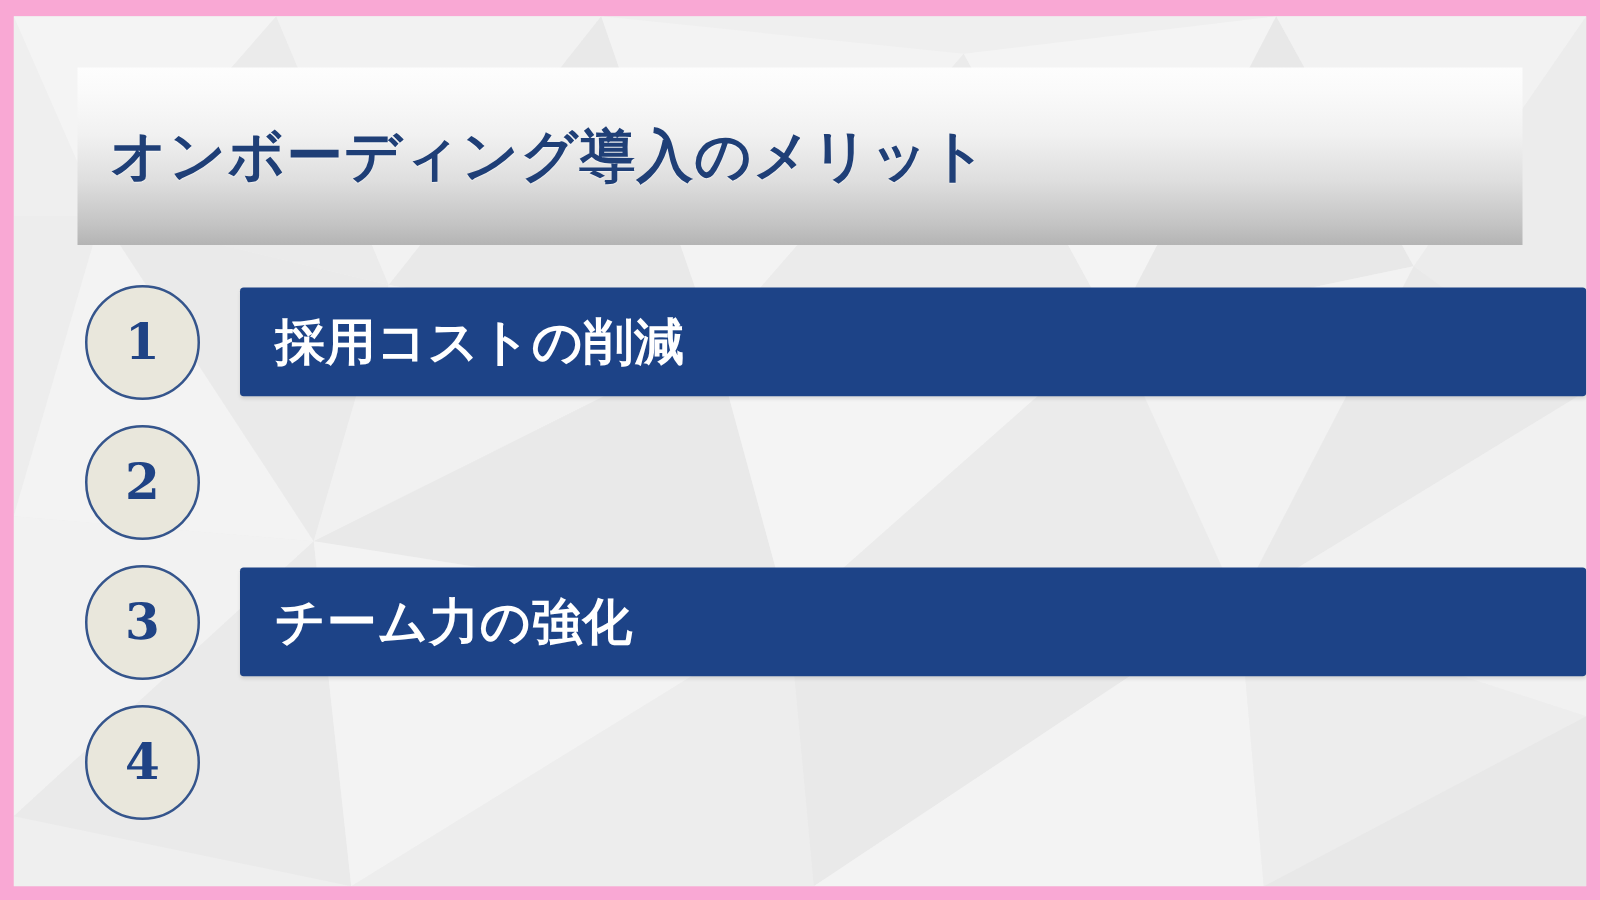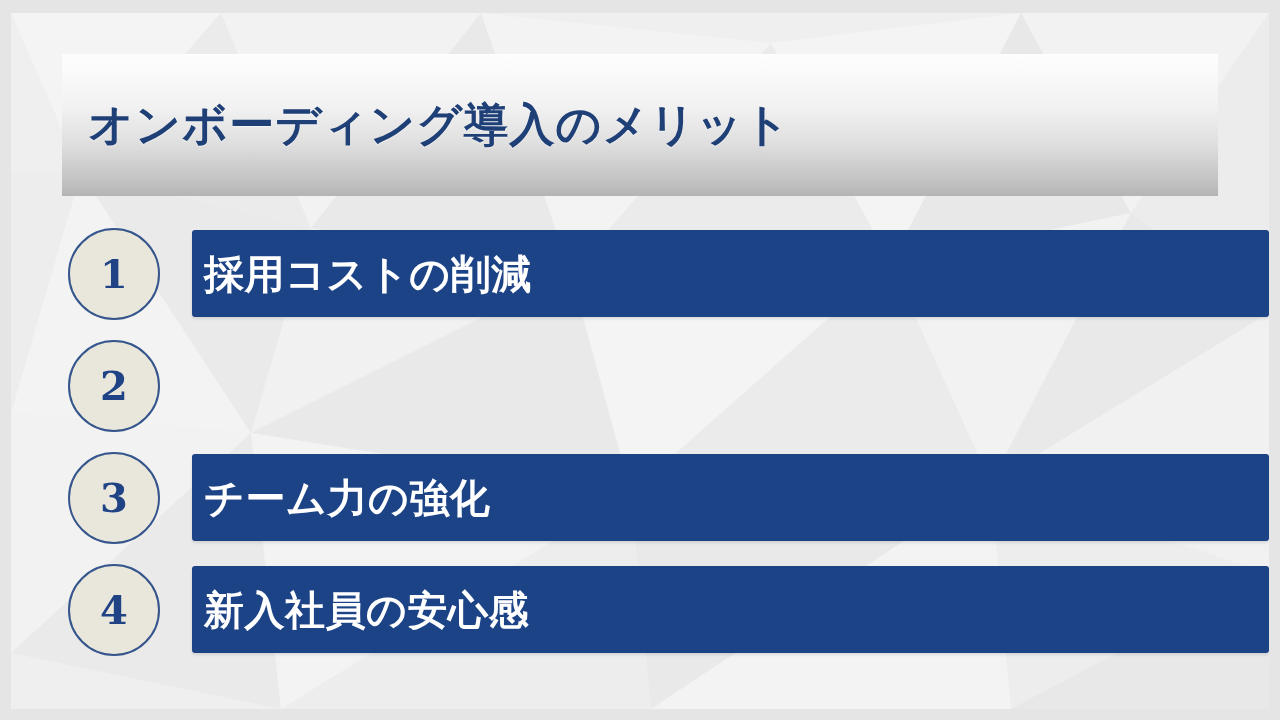--- a/index.html
+++ b/index.html
@@ -14,21 +14,21 @@
     overflow: hidden;
     font-family: "Liberation Sans", "DejaVu Sans", sans-serif;
   }
 
   
   .slide {
     position: relative;
     width: 1280px;
     height: 720px;
     box-sizing: border-box;
-    background: #e5e5e5;
+    background: #f9a8d4;
     overflow: hidden;
   }
 
   
   .canvas {
     position: absolute;
     left: 11px;
     top: 13px;
     right: 11px;
     bottom: 11px;
@@ -115,21 +115,21 @@
     position: absolute;
     left: 181px;
     right: 0px;
     top: 0;
     height: 87px;
     background: #1d4387;
     border-radius: 3px;
     display: flex;
     align-items: center;
     box-sizing: border-box;
-    padding-left: 12px;
+    padding-left: 28px;
     box-shadow: 0 2px 3px rgba(0,0,0,0.10);
   }
   .bar-text {
     font-size: 40px;
     font-weight: bold;
     color: #ffffff;
     line-height: 1;
     letter-spacing: 0.5px;
     white-space: nowrap;
   }
@@ -201,20 +201,17 @@
         </div>
         <div class="bar">
           <span class="bar-text">チーム力の強化</span>
         </div>
       </div>
 
       <div class="row">
         <div class="num-circle">
           <span class="num-text">4</span>
         </div>
-        <div class="bar">
-          <span class="bar-text">新入社員の安心感</span>
-        </div>
       </div>
 
     </div>
   </div>
 </div>
 
 </body></html>

